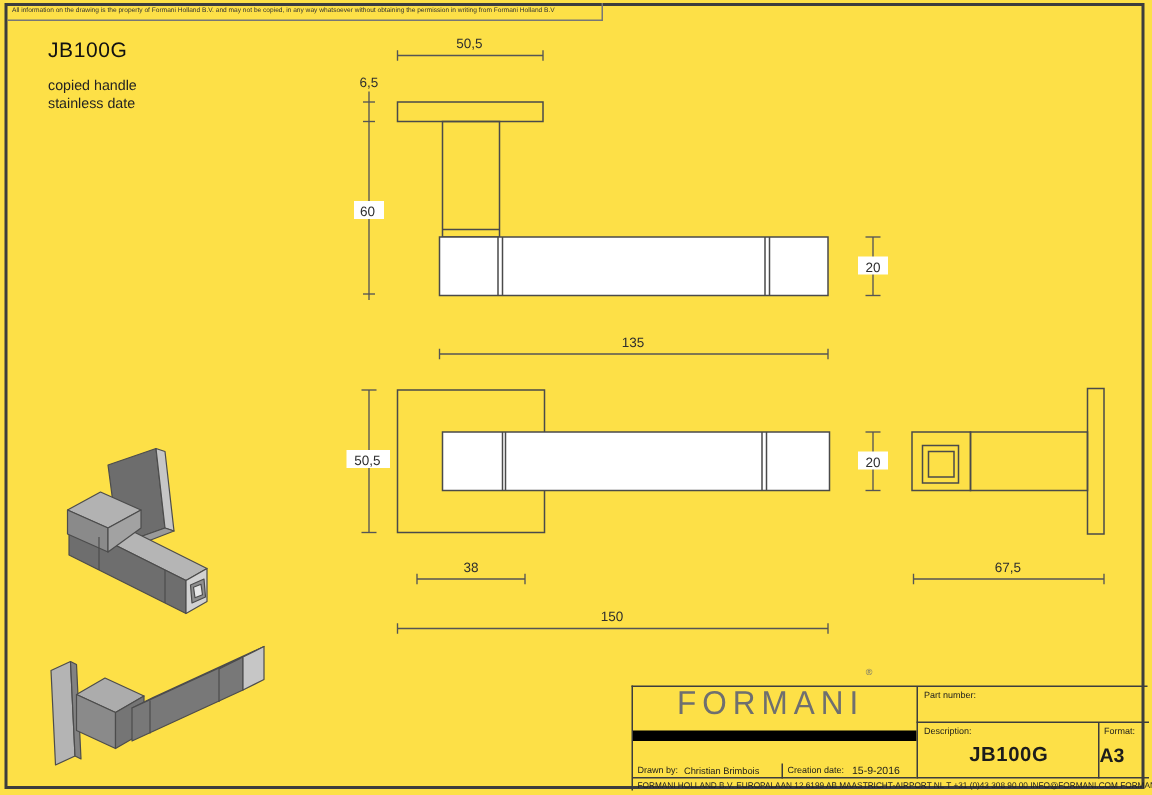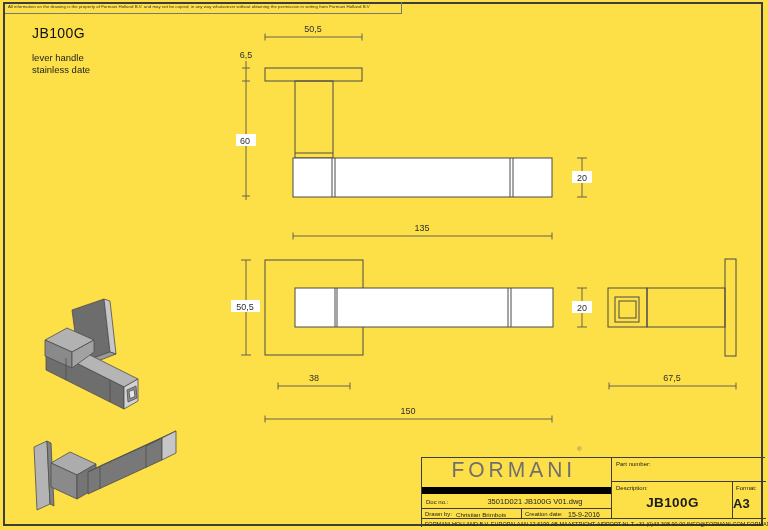--- a/index.html
+++ b/index.html
@@ -48,21 +48,21 @@
 
 <div class="page">
   <div class="frame"></div>
 
   <div class="disclaimer-strip">
     <div class="disclaimer-text">All information on the drawing is the property of Formani Holland B.V. and may not be copied, in any way whatsoever without obtaining the permission in writing from Formani Holland B.V</div>
   </div>
 
   <div class="product-code">JB100G</div>
   <div class="product-sub">
-    <div>lever handle</div>
+    <div>copied handle</div>
     <div>stainless date</div>
   </div>
 
   <svg width="768" height="530" viewBox="0 0 768 530" style="position:absolute;left:0;top:0;">
 
     <g stroke="#4c4c4c" stroke-width="0.8" stroke-linejoin="round">
       <polygon points="72,310 104,299 110,352 79,363" fill="#6d6d6d"></polygon>
       <polygon points="104,299 110,301 116,354 110,352" fill="#c6c6c6"></polygon>
       <polygon points="79,363 110,352 116,354 85,366" fill="#9a9a9a"></polygon>
       <polygon points="46,348 60,340 138,379 124,387" fill="#b5b5b5"></polygon>
@@ -173,24 +173,20 @@
       <text x="672" y="381" text-anchor="middle">67,5</text>
     </g>
   </svg>
 
   <div class="tb">
     <div class="tb-logo">
       <span class="logo-text">FORMANI</span>
       <span class="logo-reg">®</span>
     </div>
 
-    <div class="tb-docno">
-      <span class="lbl">Doc no.:</span>
-      <span class="val">3501D021 JB100G V01.dwg</span>
-    </div>
 
     <div class="tb-drawn">
       <span class="row-lbl">Drawn by:</span>
       <span class="name">Christian Brimbois</span>
       <div class="cell2">
         <span class="row-lbl">Creation date:</span>
         <span class="date">15-9-2016</span>
       </div>
     </div>
 

